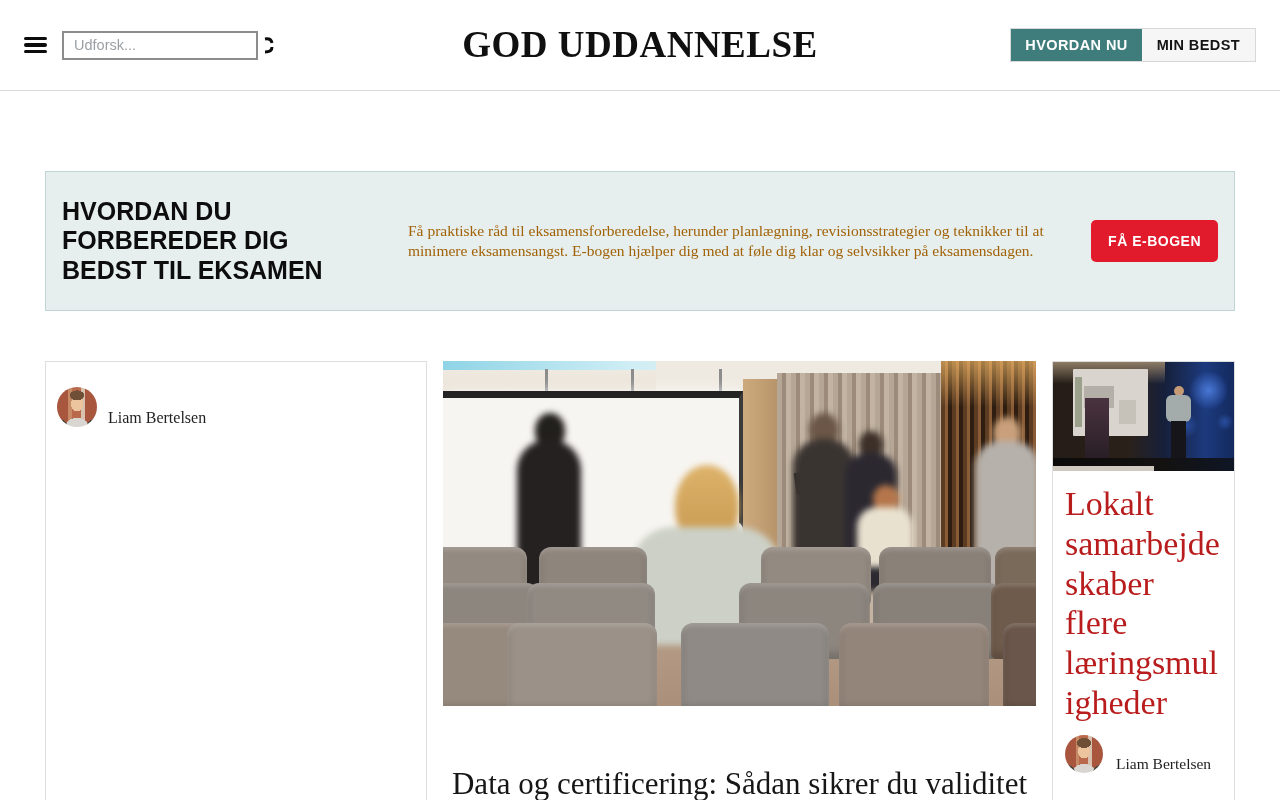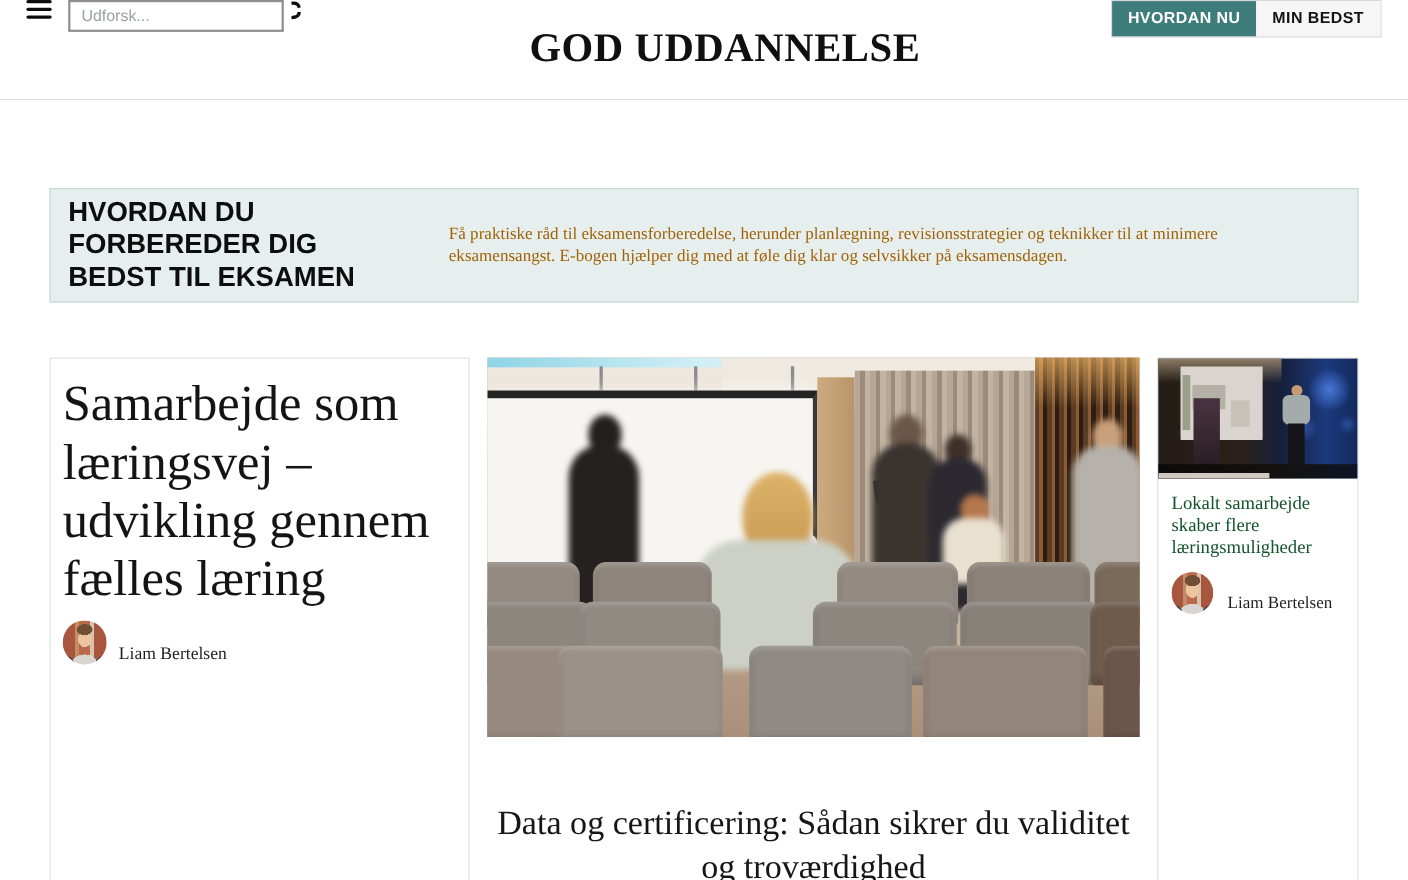--- a/index.html
+++ b/index.html
@@ -4,40 +4,40 @@
 <style>
   :root{
     --c-teal:#3e7d7b; --c-red:#e11a2c; --c-banner_bg:#e7efee; --c-banner_border:#bfd6d4;
   }
   *{box-sizing:border-box;margin:0;padding:0;}
   html,body{width:1280px;height:800px;overflow:hidden;background:#fff;
     font-family:"Liberation Sans","DejaVu Sans",sans-serif;color:#111;}
   .serif{font-family:"Liberation Serif","DejaVu Serif",serif;}
 
   
-  header{height:91px;display:flex;align-items:flex-start;padding:0 24px;position:relative;
+  header{height:91px;display:flex;align-items:center;padding:0 24px;position:relative;
     border-bottom:1px solid #dcdcdc;background:#fff;}
   .burger{width:23px;height:17px;display:flex;flex-direction:column;justify-content:space-between;cursor:pointer;}
   .burger span{display:block;height:3.4px;background:#0c0c0c;border-radius:2px;}
   .search-input{margin-left:15px;width:196px;height:29px;border:2px solid #8d8d8d;background:#fff;
     padding:0 10px;font-size:14.5px;color:#333;outline:none;}
   .search-input::placeholder{color:#9a9fa4;}
   .broken-ico{margin-left:5px;display:block;}
   .site-title{position:absolute;left:50%;top:50%;transform:translate(-50%,-52%);
     font-family:"Liberation Serif","DejaVu Serif",serif;font-weight:700;font-size:37px;
-    letter-spacing:.5px;white-space:nowrap;color:#101010;margin-left:19px;}
+    letter-spacing:.5px;white-space:nowrap;color:#101010;}
   .acct-group{margin-left:auto;display:flex;align-items:stretch;border:1px solid #d8d8d8;background:#f6f6f6;height:34px;}
   .btn-signup{background:var(--c-teal);color:#fff;border:none;font-weight:700;font-size:14.5px;
     letter-spacing:.4px;padding:0 14px;cursor:pointer;font-family:inherit;}
   .btn-account{background:#f6f6f6;color:#141414;border:none;font-weight:700;font-size:14.5px;
     letter-spacing:.4px;padding:0 15px;cursor:pointer;font-family:inherit;}
 
   
   .banner{margin:80px 45px 4px;background:var(--c-banner_bg);border:1px solid var(--c-banner_border);
-    display:flex;align-items:center;padding:16px 16px;height:104px;}
+    display:flex;align-items:center;padding:16px 16px;height:140px;}
   .banner h2{width:318px;flex:none;font-size:25px;line-height:1.18;letter-spacing:0;
     font-weight:700;color:#0d0d0d;}
   .banner p{flex:1;margin:0 28px;text-align:left;font-family:Liberation Serif, serif;
     font-size:15.5px;line-height:1.32;color:#a16207;}
   .btn-ebook{flex:none;background:var(--c-red);color:#fff;border:none;border-radius:5px;
     font-weight:700;font-size:14px;letter-spacing:.5px;padding:13px 17px;cursor:pointer;font-family:inherit;}
 
   
   main{margin:50px 45px 0;display:grid;grid-template-columns:382px 593px 183px;gap:16px;}
   .card{border:1px solid #ddd;background:#fff;}
@@ -144,21 +144,21 @@
   .ri-speaker{left:108px;top:24px;width:40px;height:82px;}
   .ri-speaker i{position:absolute;display:block;}
   .ri-speaker .hd{left:13px;top:0;width:10px;height:10px;background:#c49b74;border-radius:50%;}
   .ri-speaker .ts{left:5px;top:9px;width:25px;height:27px;background:#a3abab;border-radius:6px;}
   .ri-speaker .lg{left:10px;top:35px;width:15px;height:42px;background:#15151a;}
   .ri-floor{left:0;right:0;bottom:0;height:13px;background:linear-gradient(90deg,#0d0b0a,#141210 60%,#0e1524);}
   .ri-front{left:0;bottom:0;width:56%;height:5px;background:#cfc9c0;}
 
   .card-right .body{padding:13px 12px 12px;}
   .card-right h3{font-family:"Liberation Serif","DejaVu Serif",serif;font-weight:400;
-    font-size:17px;line-height:1.17;color:#14532d;overflow-wrap:break-word;word-break:break-word;}
+    font-size:34px;line-height:1.17;color:#b91c1c;overflow-wrap:break-word;word-break:break-word;}
   .card-right .byline{margin-top:12px;gap:13px;}
   .card-right .name{font-size:15.5px;}
 </style>
 </head>
 <body>
 
 <header>
   <div class="burger">
     <span></span>
       <span></span>
@@ -172,26 +172,26 @@
   <div class="site-title">GOD UDDANNELSE</div>
   <div class="acct-group">
     <button class="btn-signup">HVORDAN NU</button>
     <button class="btn-account">MIN BEDST</button>
   </div>
 </header>
 
 <section class="banner">
   <h2>HVORDAN DU FORBEREDER DIG BEDST TIL EKSAMEN</h2>
   <p class="serif">Få praktiske råd til eksamensforberedelse, herunder planlægning, revisionsstrategier og teknikker til at minimere eksamensangst. E-bogen hjælper dig med at føle dig klar og selvsikker på eksamensdagen.</p>
+  <button class="btn-ebook">FÅ E-BOGEN</button>
 </section>
 
 <main>
 
   <article class="card card-left">
-    <h1>Samarbejde som læringsvej – udvikling gennem fælles læring</h1>
     <div class="byline">
       <div class="avatar"></div>
       <span class="name">Liam Bertelsen</span>
     </div>
   </article>
 
   <div class="col-mid">
     <div class="mid-image">
       <div class="mi-wall"></div>
       <div class="mi-cove"></div>

